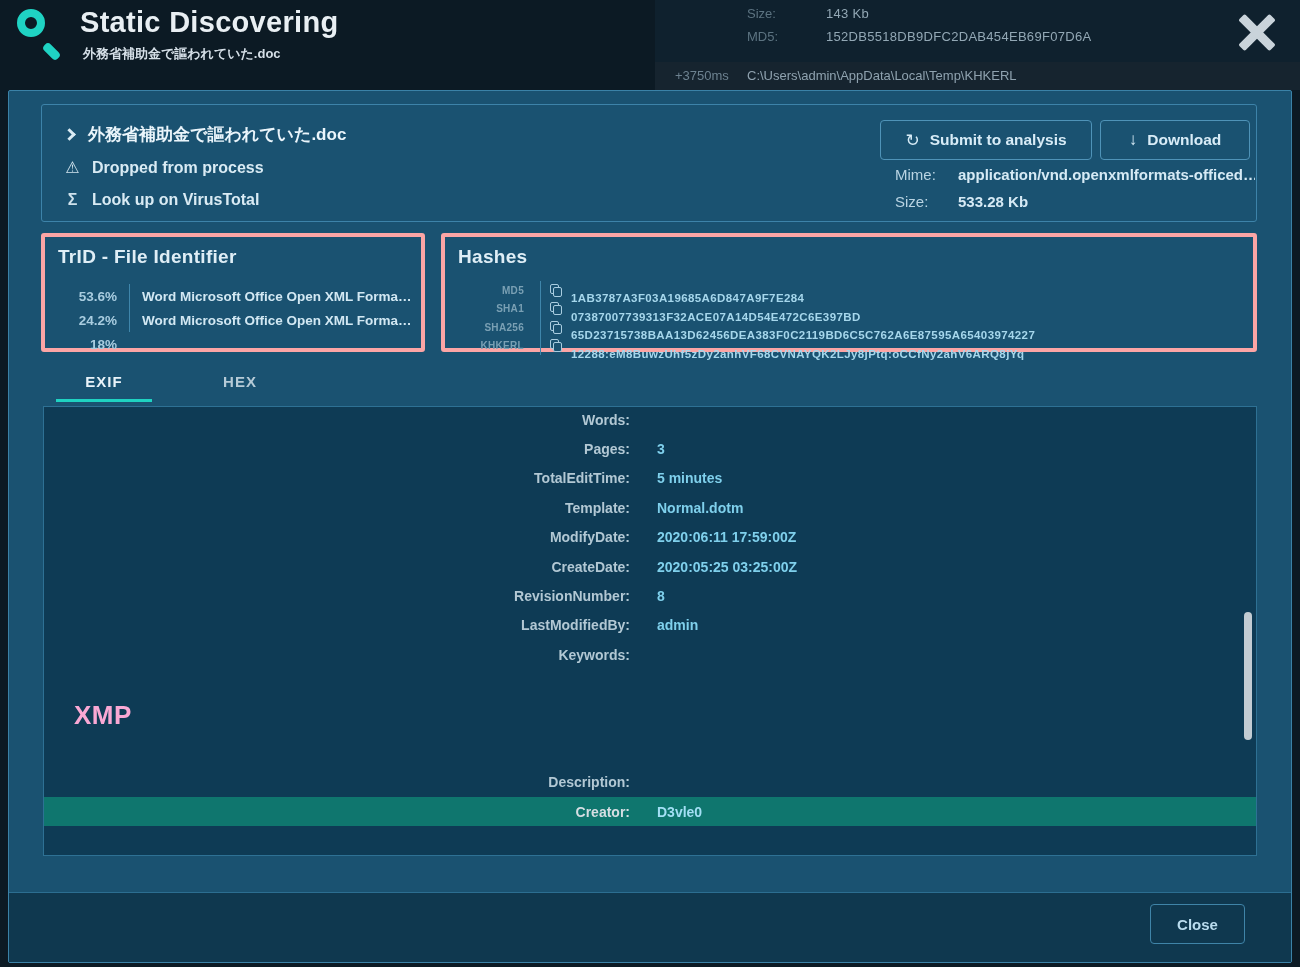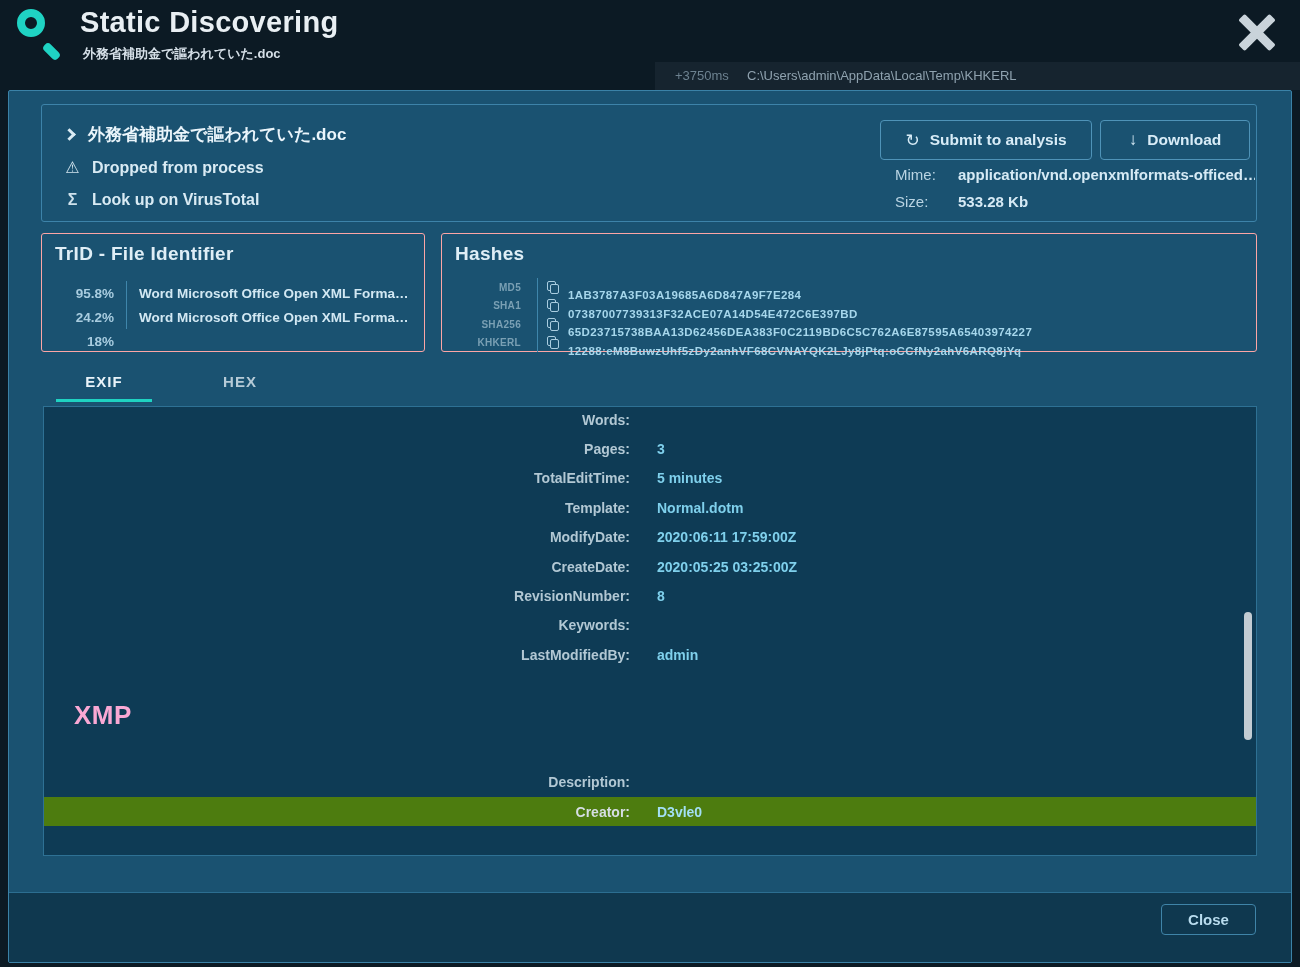--- a/index.html
+++ b/index.html
@@ -36,21 +36,21 @@
   .fi-ico { width:19px; text-align:center; font-size:16px; color:#cfe2ec; margin-right:10px; }
   .btn { position:absolute; background:transparent; border:1px solid #4f93b8; border-radius:4px; color:#d8ecf7; font-size:15.5px; font-weight:700; display:flex; align-items:center; justify-content:center; gap:10px; font-family:inherit; cursor:pointer; }
   .btn.submit { left:838px; top:15px; width:212px; height:40px; }
   .btn.download { left:1058px; top:15px; width:150px; height:40px; }
   .btn-ico { font-size:17px; font-weight:400; }
   .meta2-row { position:absolute; left:853px; font-size:15px; white-space:nowrap; max-width:360px; overflow:hidden; }
   .meta2-row.mime { top:61px; } .meta2-row.fsize { top:88px; }
   .lab2 { display:inline-block; width:63px; color:#b9d4e3; }
   .val2 { color:#d6eaf5; font-weight:700; }
 
-  .panel { position:absolute; border:1px solid #fca5a5; border-radius:3px; }
+  .panel { position:absolute; border:4px solid #fca5a5; border-radius:3px; }
   .trid-panel { left:32px; top:142px; width:384px; height:119px; }
   .hashes-panel { left:432px; top:142px; width:816px; height:119px; }
   .panel-title { position:absolute; left:13px; top:9px; font-size:19px; font-weight:700; color:#dfeef6; letter-spacing:.3px; }
 
   .trid-rows { position:absolute; left:0; top:47px; right:6px; }
   .trid-row { display:grid; grid-template-columns:72px 1fr; height:24px; align-items:center; font-size:13.5px; }
   .trid-pct { text-align:right; color:#a9cde0; font-weight:700; }
   .trid-name { margin-left:12px; border-left:1px solid #3f86ab; padding-left:12px; height:100%; display:flex; align-items:center; color:#d2e8f3; font-weight:700; white-space:nowrap; overflow:hidden; }
 
   .hash-rows { position:absolute; left:0; top:44px; right:8px; }
@@ -63,42 +63,50 @@
 
   .tabs { position:absolute; left:47px; top:276px; display:flex; gap:40px; }
   .tab { min-width:96px; text-align:center; padding:6px 0 9px; font-size:15px; font-weight:700; letter-spacing:1px; color:#b6cbd7; cursor:pointer; }
   .tab.active { color:#e8f3f9; border-bottom:3px solid #1fd3c2; }
 
   .exif-panel { position:absolute; left:34px; top:315px; width:1214px; height:450px; background:#0e3b55; border:1px solid #2e7194; overflow:hidden; }
   .kv-rows.main { margin-top:-2px; }
   .kv { display:grid; grid-template-columns:586px 1fr; column-gap:27px; height:29.4px; align-items:center; font-size:14px; font-weight:700; }
   .kv-key { text-align:right; color:#b2c8d4; }
   .kv-val { color:#7fd0ec; }
-  .kv.highlight { background:#4d7c0f; }
+  .kv.highlight { background:#0f766e; }
   .kv.highlight .kv-key { color:#d6dee3; }
   .kv.highlight .kv-val { color:#a3dff4; }
   .xmp-title { margin:30px 0 0 30px; font-size:26px; font-weight:700; color:#f9a8d4; letter-spacing:.5px; }
   .xmp-rows { margin-top:37px; }
   .scroll-thumb { position:absolute; right:4px; top:205px; width:8px; height:128px; background:#c2ccd3; border-radius:4px; cursor:grab; }
 
   .modal-footer { position:absolute; left:0; bottom:0; width:100%; height:70px; background:#0f384f; border-top:1px solid #2c6e91; }
-  .close-btn { position:absolute; right:35px; top:11px; width:95px; height:31px; background:transparent; border:1px solid #3f84a8; border-radius:4px; color:#b9dcee; font-size:15px; font-weight:700; font-family:inherit; cursor:pointer; }
+  .close-btn { position:absolute; right:46px; top:11px; width:95px; height:40px; background:transparent; border:1px solid #3f84a8; border-radius:4px; color:#b9dcee; font-size:15px; font-weight:700; font-family:inherit; cursor:pointer; }
 </style>
 </head>
 <body>
 
 <div class="screen">
 
   <div class="logo">
     <span class="logo-circle"></span>
     <span class="logo-handle"></span>
   </div>
   <div class="bg-title">Static Discovering</div>
   <div class="bg-subtitle">外務省補助金で謳われていた.doc</div>
 
+  <div class="bg-right">
+    <div class="meta-row r1">
+      <span class="meta-label">Size:</span><span class="meta-value">143 Kb</span>
+    </div>
+    <div class="meta-row r2">
+      <span class="meta-label">MD5:</span><span class="meta-value">152DB5518DB9DFC2DAB454EB69F07D6A</span>
+    </div>
+  </div>
   <div class="bg-subrow">
     <span class="ts">+3750ms</span>
     <span class="path">C:\Users\admin\AppData\Local\Temp\KHKERL</span>
   </div>
   <div class="bg-close">
     <span class="xb xb1"></span>
     <span class="xb xb2"></span>
   </div>
 
   <div class="modal">
@@ -130,21 +138,21 @@
       <div class="meta2-row fsize">
         <span class="lab2">Size:</span><span class="val2">533.28 Kb</span>
       </div>
     </div>
 
     <div class="panel trid-panel">
       <div class="panel-title">TrID - File Identifier</div>
       <div class="trid-rows">
 
           <div class="trid-row">
-            <span class="trid-pct">95.8%</span>
+            <span class="trid-pct">53.6%</span>
             <span class="trid-name">Word Microsoft Office Open XML Forma…</span>
           </div>
 
           <div class="trid-row">
             <span class="trid-pct">24.2%</span>
             <span class="trid-name">Word Microsoft Office Open XML Forma…</span>
           </div>
 
           <div class="trid-row">
             <span class="trid-pct">18%</span>
@@ -218,27 +226,27 @@
             <span class="kv-key">CreateDate:</span>
             <span class="kv-val">2020:05:25 03:25:00Z</span>
           </div>
 
           <div class="kv">
             <span class="kv-key">RevisionNumber:</span>
             <span class="kv-val">8</span>
           </div>
 
           <div class="kv">
+            <span class="kv-key">LastModifiedBy:</span>
+            <span class="kv-val">admin</span>
+          </div>
+
+          <div class="kv">
             <span class="kv-key">Keywords:</span>
             <span class="kv-val"></span>
-          </div>
-
-          <div class="kv">
-            <span class="kv-key">LastModifiedBy:</span>
-            <span class="kv-val">admin</span>
           </div>
         </div>
       <div class="xmp-title">XMP</div>
       <div class="kv-rows xmp-rows">
 
           <div class="kv">
             <span class="kv-key">Description:</span>
             <span class="kv-val"></span>
           </div>
 

